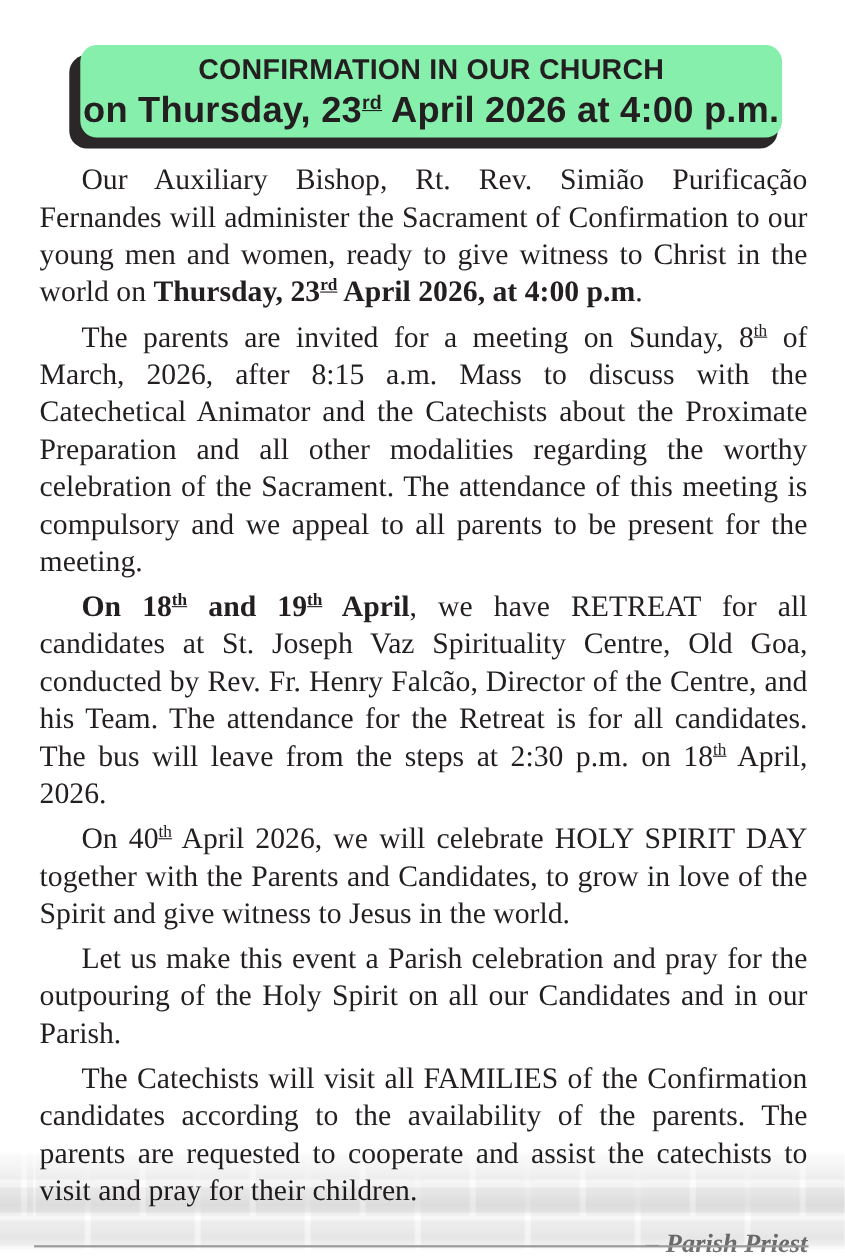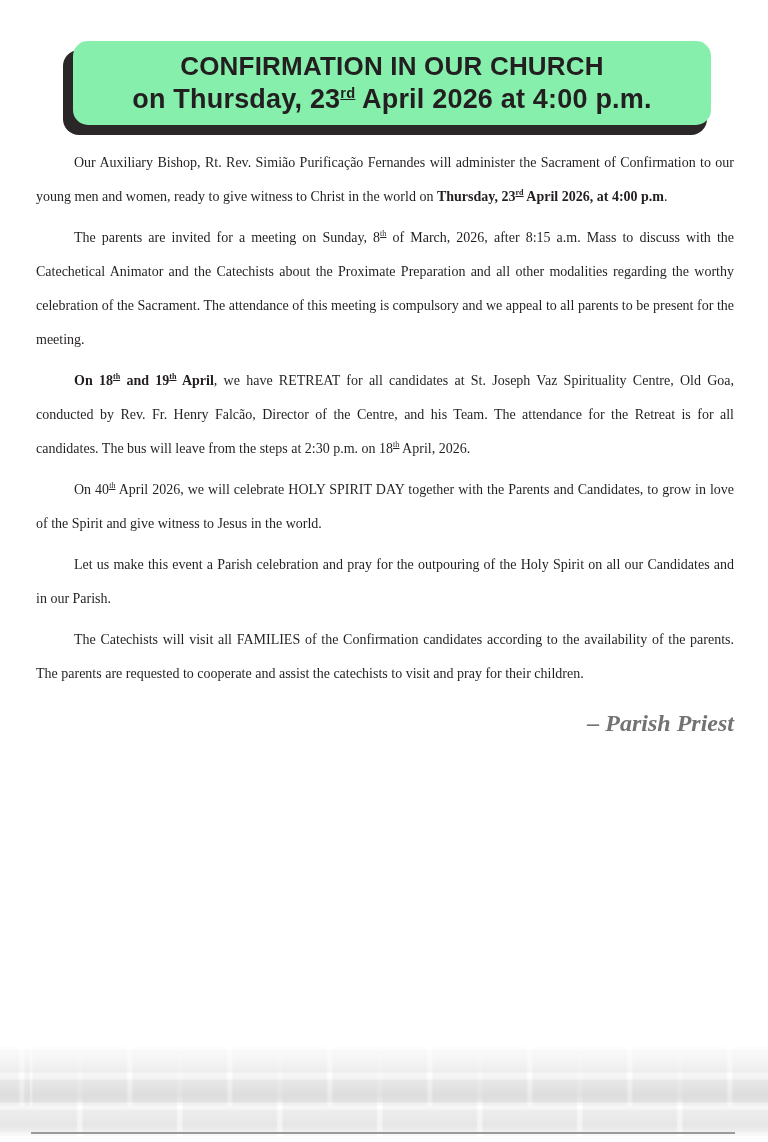--- a/index.html
+++ b/index.html
@@ -110,40 +110,40 @@
     letter-spacing: 0.2px;
     white-space: nowrap;
     text-align: center;
     line-height: 1.0;
   }
   .banner-line.l1 {
     font-size: 26px;
     margin-bottom: 7px;
   }
   .banner-line.l2 {
-    font-size: 27px;
+    font-size: 33px;
   }
   .banner-line sup {
     font-size: 0.54em;
     vertical-align: super;
     line-height: 0;
     text-decoration: underline;
     text-underline-offset: 1px;
   }
 
   
   .content {
     position: absolute;
     left: 36px;
     top: 146px;
     width: 698px;
   }
   p.para {
     margin: 0 0 7px 0;
-    font-size: 14px;
+    font-size: 27px;
     line-height: 34px;
     text-align: justify;
     text-justify: inter-word;
     text-indent: 38px;
     color: #231f20;
     -webkit-hyphens: none;
     hyphens: none;
   }
   p.para:last-of-type { margin-bottom: 0; }
   p.para sup {

